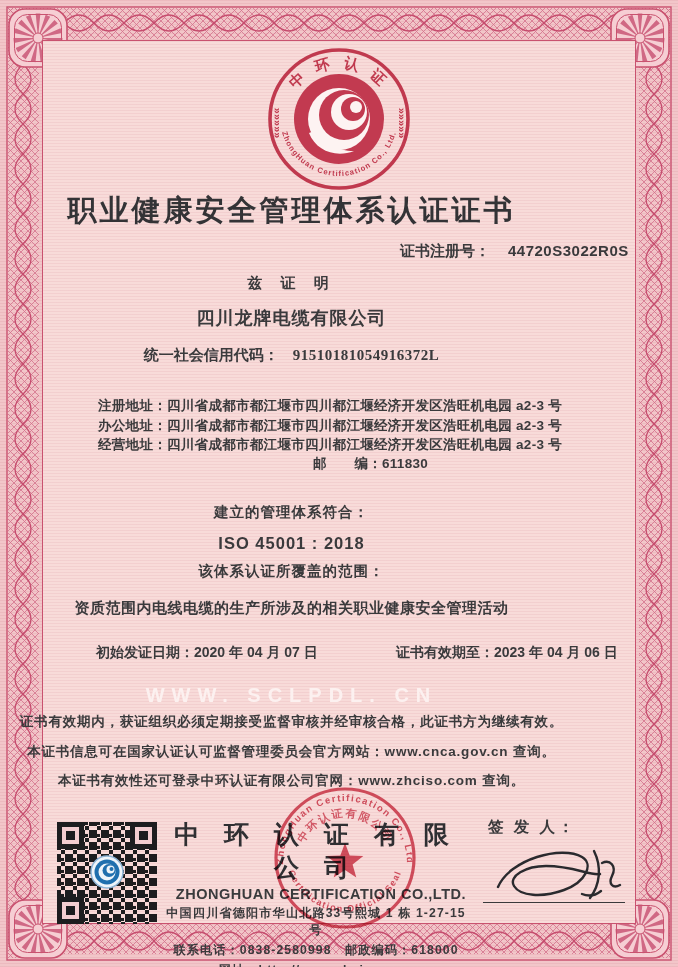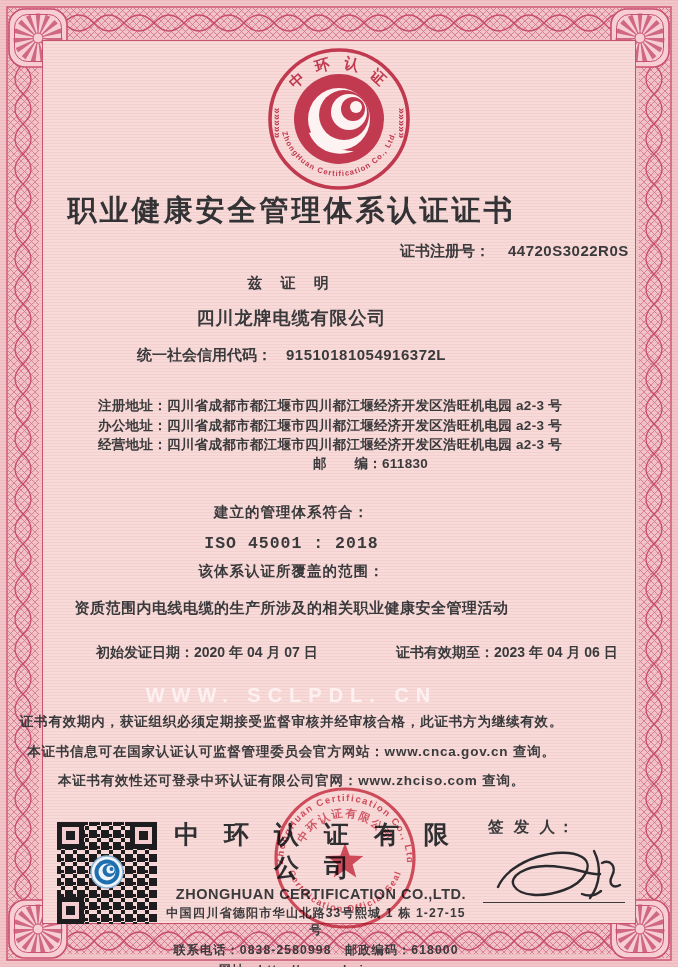--- a/index.html
+++ b/index.html
@@ -107,41 +107,41 @@
     </g>
   </svg>
 
   <div class="abs center title b" style="top:191px;">职业健康安全管理体系认证证书</div>
   <div class="abs regrow b" style="left:400px;top:242px;">
     <span>证书注册号：</span><span class="val">44720S3022R0S</span>
   </div>
 
   <div class="abs center certify b" style="top:274px;">兹 证 明</div>
   <div class="abs center company b" style="top:306px;">四川龙牌电缆有限公司</div>
-  <div class="abs center credit b" style="top:346px;">
+  <div class="abs center credit b" style="top:346px;font-family:Liberation Serif, serif;">
     <span>统一社会信用代码：</span><span class="val">91510181054916372L</span>
   </div>
 
   <div class="abs addr b" style="left:98px;top:396px;">
     <div>
       <span>注册地址：</span><span>四川省成都市都江堰市四川都江堰经济开发区浩旺机电园 a2-3 号</span>
     </div>
     <div>
       <span>办公地址：</span><span>四川省成都市都江堰市四川都江堰经济开发区浩旺机电园 a2-3 号</span>
     </div>
     <div>
       <span>经营地址：</span><span>四川省成都市都江堰市四川都江堰经济开发区浩旺机电园 a2-3 号</span>
     </div>
   </div>
   <div class="abs addr b" style="left:277px;top:454px;padding-left:36px;">
     <span>邮　　编：</span><span>611830</span>
   </div>
 
   <div class="abs center label14 b" style="top:503px;">建立的管理体系符合：</div>
-  <div class="abs center iso b" style="top:534px;font-family:Liberation Mono, monospace;">ISO 45001 : 2018</div>
+  <div class="abs center iso b" style="top:534px;">ISO 45001 : 2018</div>
   <div class="abs center label14 b" style="top:562px;">该体系认证所覆盖的范围：</div>
   <div class="abs center scope b" style="top:599px;">资质范围内电线电缆的生产所涉及的相关职业健康安全管理活动</div>
 
   <div class="abs daterow b" style="left:96px;top:644px;">
     <span>初始发证日期：</span><span class="val">2020 年 04 月 07 日</span>
   </div>
   <div class="abs daterow b" style="left:396px;top:644px;">
     <span>证书有效期至：</span><span class="val">2023 年 04 月 06 日</span>
   </div>
 

